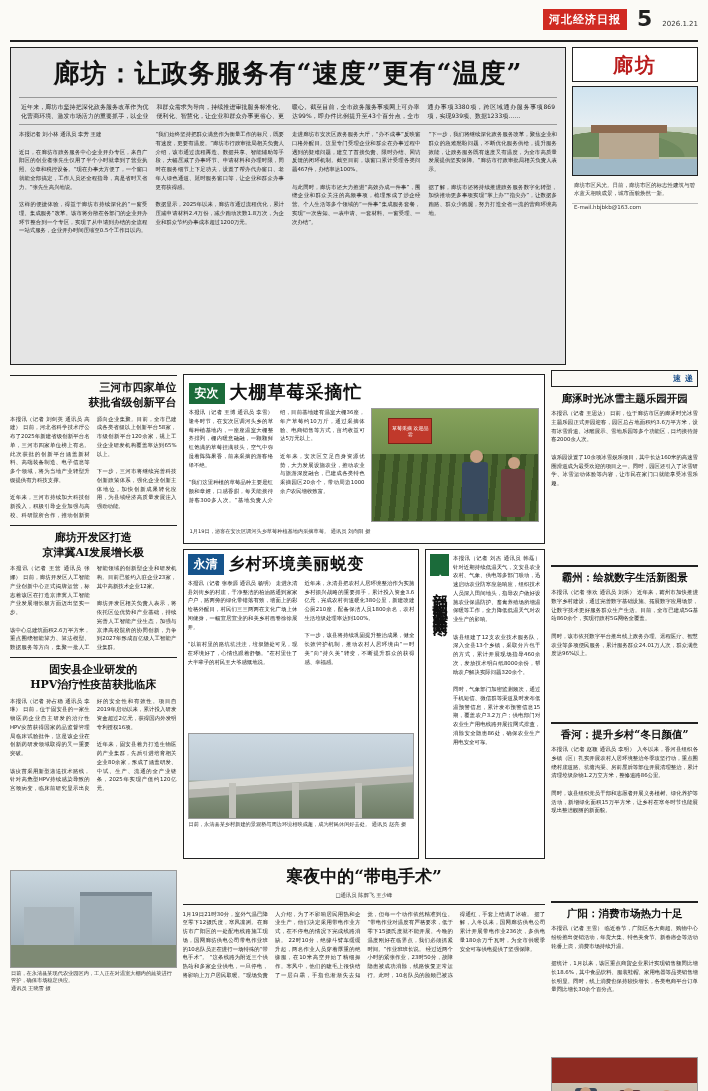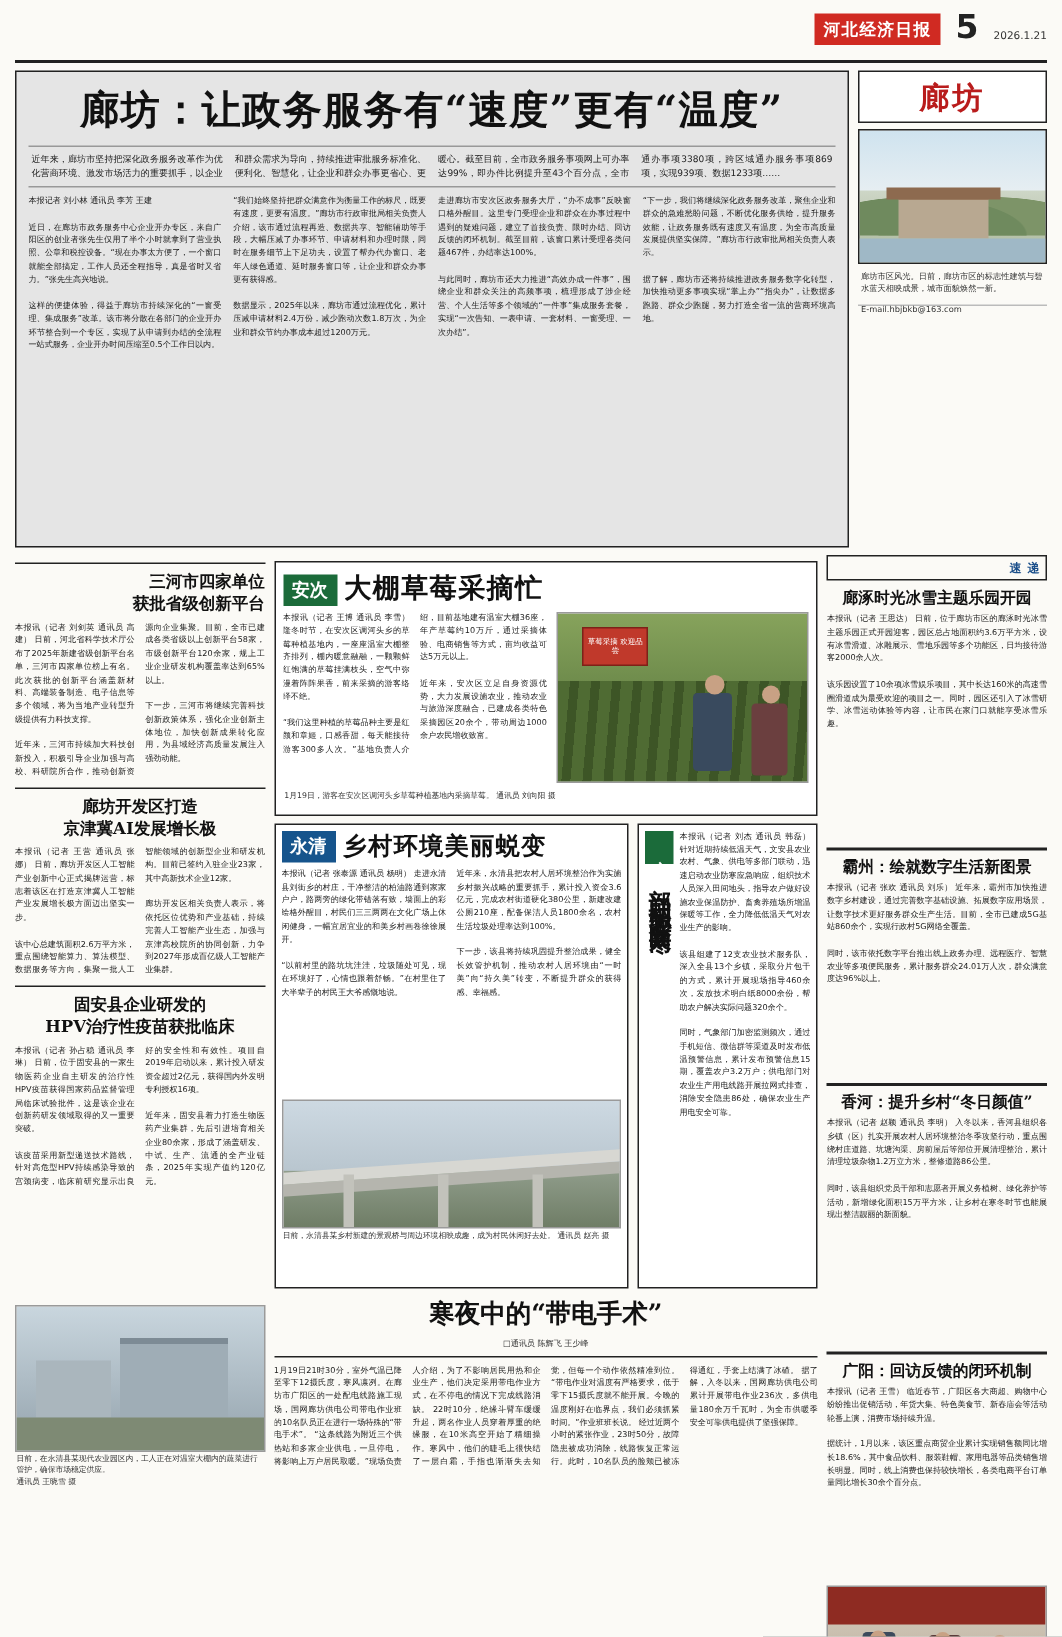--- a/index.html
+++ b/index.html
@@ -344,21 +344,21 @@
           <span>本报讯（记者 赵颖 通讯员 李明）</span>
           <span style="white-space:pre-wrap;">入冬以来，香河县组织各乡镇（区）扎实开展农村人居环境整治冬季攻坚行动，重点围绕村庄道路、坑塘沟渠、房前屋后等部位开展清理整治，累计清理垃圾杂物1.2万立方米，整修道路86公里。
 
 同时，该县组织党员干部和志愿者开展义务植树、绿化养护等活动，新增绿化面积15万平方米，让乡村在寒冬时节也能展现出整洁靓丽的新面貌。</span>
         </div>
       </div>
 
       <div class="sec-divider"></div>
 
       <div>
-        <div class="rt-hl">广阳：回访反馈的闭环机制</div>
+        <div class="rt-hl">广阳：消费市场热力十足</div>
         <div class="body-text body-1" style="height:128px;overflow:hidden;">
           <span>本报讯（记者 王雪）</span>
           <span style="white-space:pre-wrap;">临近春节，广阳区各大商超、购物中心纷纷推出促销活动，年货大集、特色美食节、新春庙会等活动轮番上演，消费市场持续升温。
 
 据统计，1月以来，该区重点商贸企业累计实现销售额同比增长18.6%，其中食品饮料、服装鞋帽、家用电器等品类销售增长明显。同时，线上消费也保持较快增长，各类电商平台订单量同比增长30余个百分点。</span>
         </div>
       </div>
 
       <div class="photo ph-room" style="height:74px;margin-top:5px;">
         <div style="position:absolute;left:0;right:0;top:0;height:34%;background:#8e2b22;"></div>

